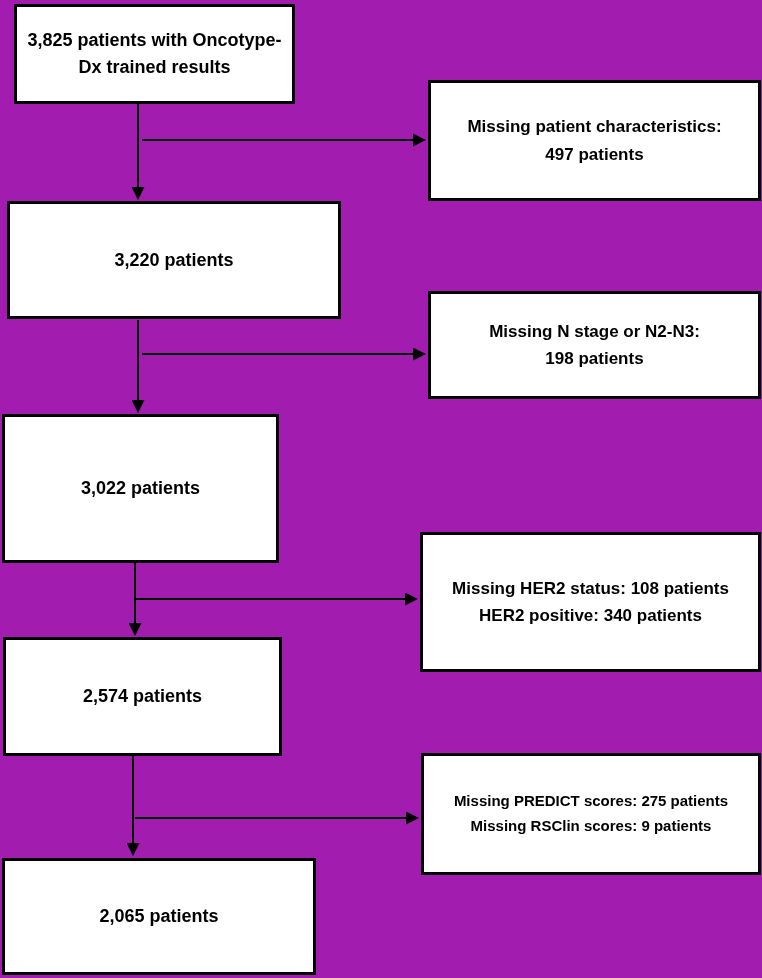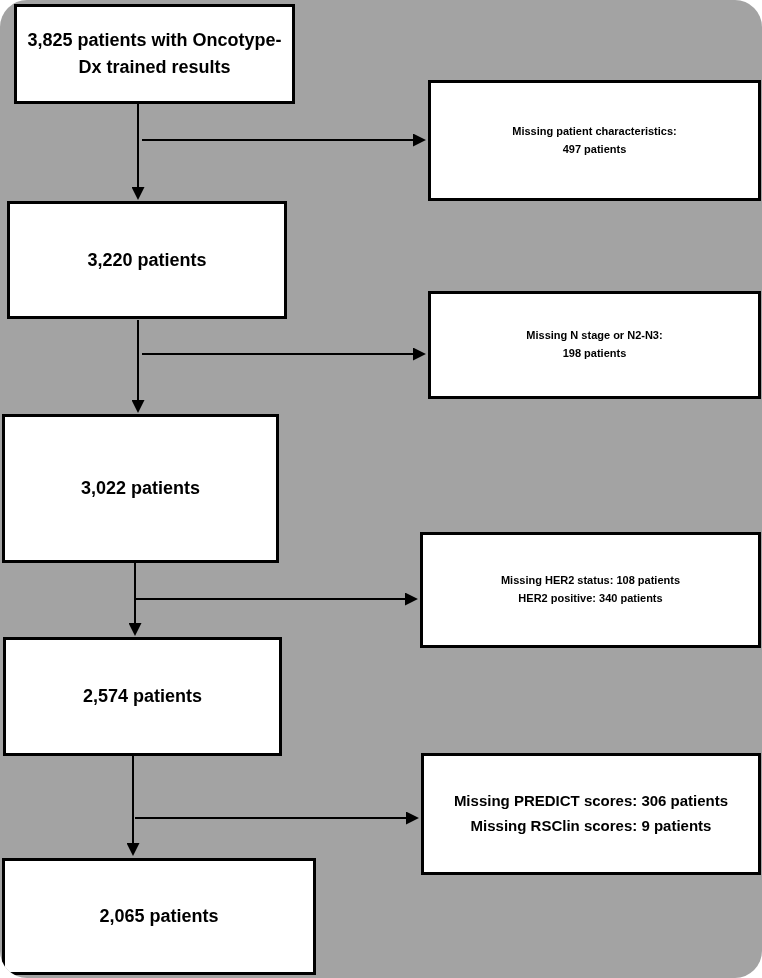--- a/index.html
+++ b/index.html
@@ -1,23 +1,22 @@
 <!DOCTYPE html>
 <html><head>
 <meta charset="utf-8">
 <style>
   html, body { margin: 0; padding: 0; background: #ffffff; }
   #figure {
     position: relative;
     width: 762px;
     height: 978px;
-    background: #a3a3a3;
+    background: #a21caf;
     font-family: "Liberation Sans", sans-serif;
     overflow: hidden;
-    border-radius: 27px;
   }
   #connectors {
     position: absolute;
     left: 0; top: 0;
     width: 762px; height: 978px;
   }
   .fbox {
     position: absolute;
     box-sizing: border-box;
     background: #ffffff;
@@ -25,34 +24,34 @@
     color: #000000;
     font-weight: bold;
     display: flex;
     flex-direction: column;
     align-items: center;
     justify-content: center;
     text-align: center;
   }
   .fbox div { white-space: nowrap; }
   .main-box  { font-size: 18px; line-height: 1.5; }
-  .side-box  { font-size: 11px; line-height: 1.6; }
+  .side-box  { font-size: 17px; line-height: 1.6; }
   .side-box.small { font-size: 15px; line-height: 1.65; }
 
   
   #main-1 { left: 14px; top: 4px;   width: 281px; height: 100px; }
-  #main-2 { left: 7px;  top: 201px; width: 280px; height: 118px; }
+  #main-2 { left: 7px;  top: 201px; width: 334px; height: 118px; }
   #main-3 { left: 2px;  top: 414px; width: 277px; height: 149px; }
   #main-4 { left: 3px;  top: 637px; width: 279px; height: 119px; }
   #main-5 { left: 2px;  top: 858px; width: 314px; height: 117px; }
 
   
   #side-1 { left: 428px; top: 80px;  width: 333px; height: 121px; }
   #side-2 { left: 428px; top: 291px; width: 333px; height: 108px; }
-  #side-3 { left: 420px; top: 532px; width: 341px; height: 116px; }
+  #side-3 { left: 420px; top: 532px; width: 341px; height: 140px; }
   #side-4 { left: 421px; top: 753px; width: 340px; height: 122px; }
 
   .conn { stroke: #000000; stroke-width: 2; fill: none; }
 </style>
 </head>
 <body>
 
 <div id="figure">
 
   <svg id="connectors" viewBox="0 0 762 978" xmlns="http://www.w3.org/2000/svg">
@@ -101,21 +100,21 @@
   <div id="side-3" class="fbox side-box">
       <div>Missing HER2 status: 108 patients</div>
       <div>HER2 positive: 340 patients</div>
     </div>
 
   <div id="main-4" class="fbox main-box">
       <div>2,574 patients</div>
     </div>
 
   <div id="side-4" class="fbox side-box small">
-      <div>Missing PREDICT scores: 306 patients</div>
+      <div>Missing PREDICT scores: 275 patients</div>
       <div>Missing RSClin scores: 9 patients</div>
     </div>
 
   <div id="main-5" class="fbox main-box">
       <div>2,065 patients</div>
     </div>
 
 </div>
 
 </body></html>

